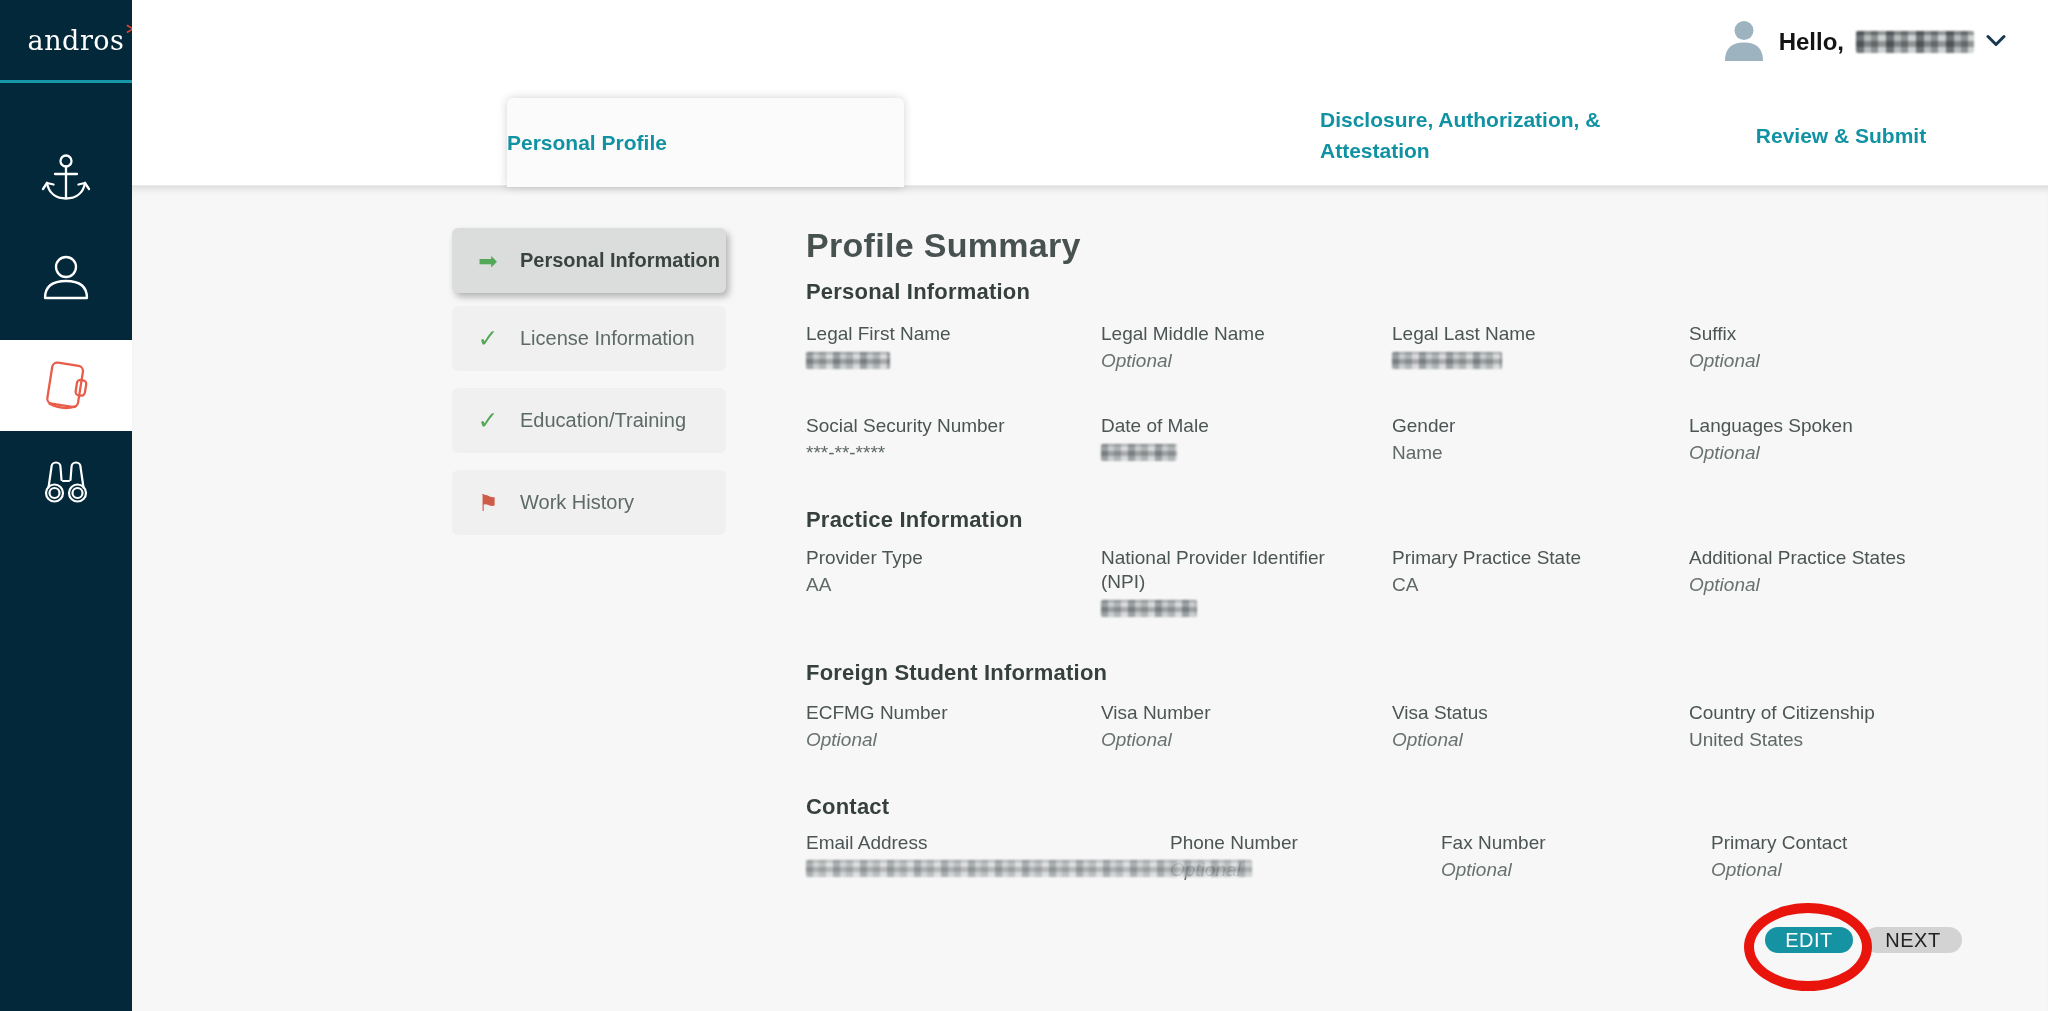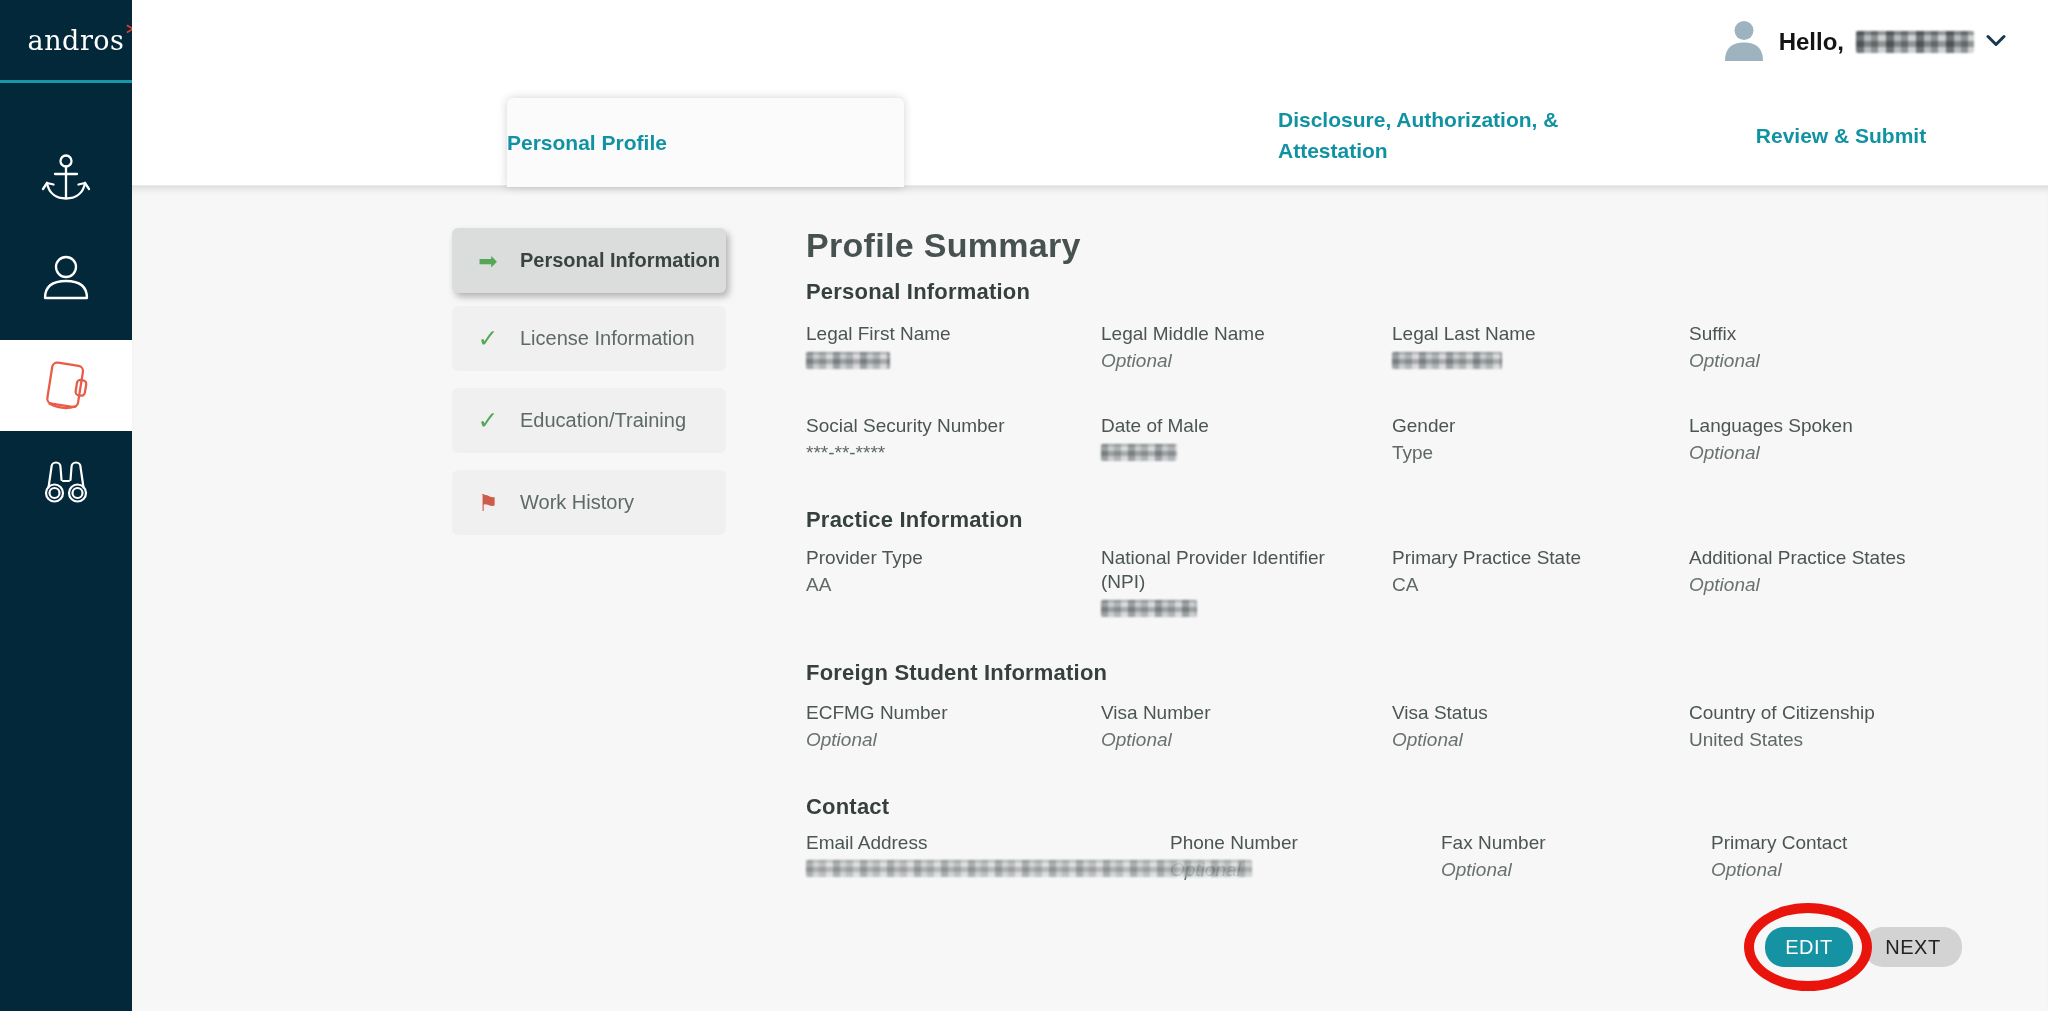--- a/index.html
+++ b/index.html
@@ -36,21 +36,21 @@
   
   .tabbar { position:absolute; left:132px; top:85px; right:0; height:101px; background:#ffffff;
             border-bottom:1px solid #e9e9e9; }
   .tab { position:absolute; top:0; height:101px; display:flex; align-items:center; justify-content:center;
          color:#1192a3; font-weight:bold; font-size:21px; cursor:pointer; text-align:center; }
   .tab-card { position:absolute; left:375px; top:13px; width:397px; height:89px; background:#fbfbfb;
               border-radius:6px 6px 0 0; box-shadow:0 0 10px rgba(0,0,0,.18); z-index:2;
               display:flex; align-items:center; justify-content:flex-start; cursor:pointer;
               color:#1192a3; font-weight:bold; font-size:21px; }
   .tab-practice { left:845px; width:240px; }
-  .tab-disclosure { left:1146px; width:312px; justify-content:center; text-align:left; line-height:1.45; }
+  .tab-disclosure { left:1188px; width:312px; justify-content:center; text-align:left; line-height:1.45; }
   .tab-review { left:1588px; width:242px; }
 
   
   .content { position:absolute; left:132px; top:186px; right:0; bottom:0; background:#f7f7f7;
              box-shadow:inset 0 8px 8px -6px rgba(0,0,0,.14); }
 
   
   .subnav-card { position:absolute; left:320px; width:274px; height:65px; border-radius:6px;
                  background:#f0f0f1; display:flex; align-items:center; padding-left:22px; gap:18px;
                  cursor:pointer; }
@@ -72,21 +72,21 @@
   .r1 { margin-top:16px; } .r2 { margin-top:41px; } .r3 { margin-top:12px; } .r4 { margin-top:14px; } .r5 { margin-top:10px; }
   .fcell { position:relative; padding-right:18px; }
   .lbl { font-size:19px; line-height:24px; color:#4b5553; }
   .val { font-size:19px; line-height:24px; color:#5e6966; margin-top:3px; }
   .val.opt { font-style:italic; color:#687270; }
   .val-redact { height:17px; margin-top:6px; }
   .w84 { width:84px; } .w110 { width:110px; } .w76 { width:76px; } .w96 { width:96px; }
   .email-redact { position:absolute; left:0; top:29px; width:446px; height:17px; z-index:2; opacity:.82; }
 
   
-  .btn { position:absolute; top:741px; height:40px; border:none; border-radius:19px; font-size:20px;
+  .btn { position:absolute; top:741px; height:26px; border:none; border-radius:19px; font-size:20px;
          font-family:"Liberation Sans", sans-serif; cursor:pointer; letter-spacing:.5px; }
   .btn-edit { left:1633px; width:88px; background:#1693a3; color:#ffffff; }
   .btn-next { left:1732px; width:98px; background:#d3d3d3; color:#222222; }
   .red-ellipse { position:absolute; left:1612px; top:717px; width:128px; height:88px;
                  border:10px solid #e9150d; border-radius:50%; z-index:5; pointer-events:none; }
 </style>
 </head>
 <body>
 
 <div id="app">
@@ -220,21 +220,21 @@
         <div class="fcell">
           <div class="lbl">Social Security Number</div>
           <div class="val">***-**-****</div>
         </div>
         <div class="fcell">
           <div class="lbl">Date of Male</div>
           <div class="redact val-redact w76"></div>
         </div>
         <div class="fcell">
           <div class="lbl">Gender</div>
-          <div class="val">Type</div>
+          <div class="val">Name</div>
         </div>
         <div class="fcell">
           <div class="lbl">Languages Spoken</div>
           <div class="val opt">Optional</div>
         </div>
       </div>
 
       <div class="sec-head sh2">Practice Information</div>
       <div class="frow r3">
         <div class="fcell">

